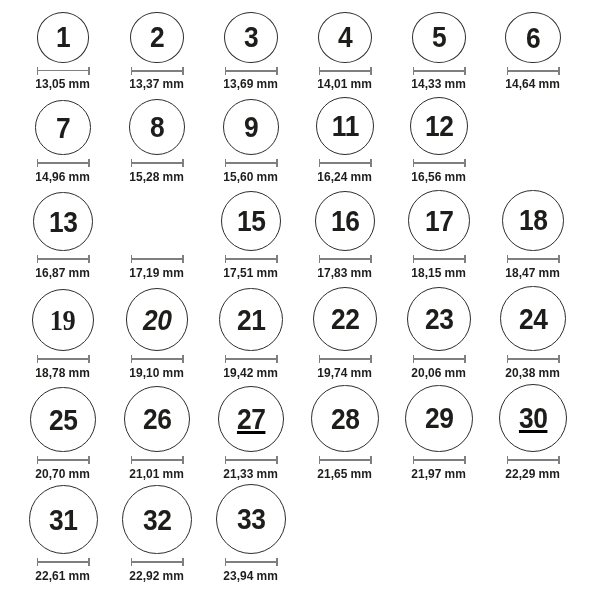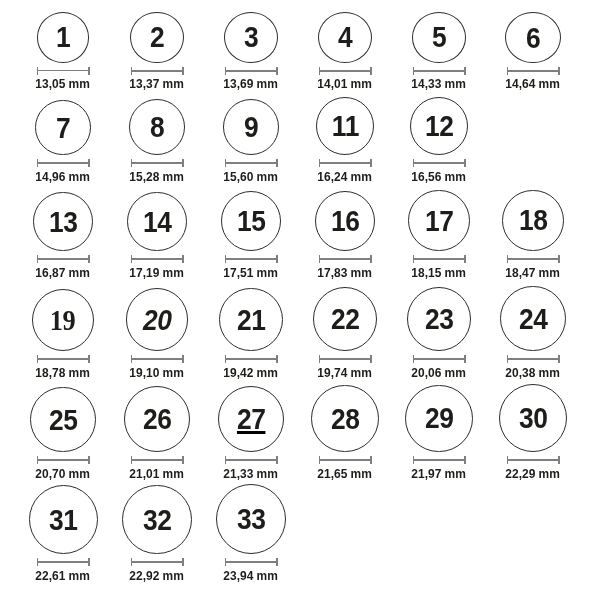--- a/index.html
+++ b/index.html
@@ -195,23 +195,20 @@
         <div class="cell">
           <div class="circle" style="width: 59.1px; height: 59.1px;">
             <span class="num">13</span>
           </div>
           <div class="measure">
             <div class="bar"></div>
           </div>
           <div class="mm-label">16,87 mm</div>
         </div>
         <div class="cell">
-          <div class="circle" style="width: 59.65px; height: 59.65px;">
-            <span class="num">14</span>
-          </div>
           <div class="measure">
             <div class="bar"></div>
           </div>
           <div class="mm-label">17,19 mm</div>
         </div>
         <div class="cell">
           <div class="circle" style="width: 60.2px; height: 60.2px;">
             <span class="num">15</span>
           </div>
           <div class="measure">
@@ -343,21 +340,21 @@
         <div class="cell">
           <div class="circle" style="width: 67.9px; height: 67.9px;">
             <span class="num">29</span>
           </div>
           <div class="measure">
             <div class="bar"></div>
           </div>
           <div class="mm-label">21,97 mm</div>
         </div>
         <div class="cell">
-          <div class="circle" style="width: 68.45px; height: 68.45px;">
+          <div class="circle" style="width: 68.45px; height: 68.45px; text-decoration: underline;">
             <span class="num">30</span>
           </div>
           <div class="measure">
             <div class="bar"></div>
           </div>
           <div class="mm-label">22,29 mm</div>
         </div>
       </div>
       <div class="row" style="height: 102px;">
         <div class="cell">

